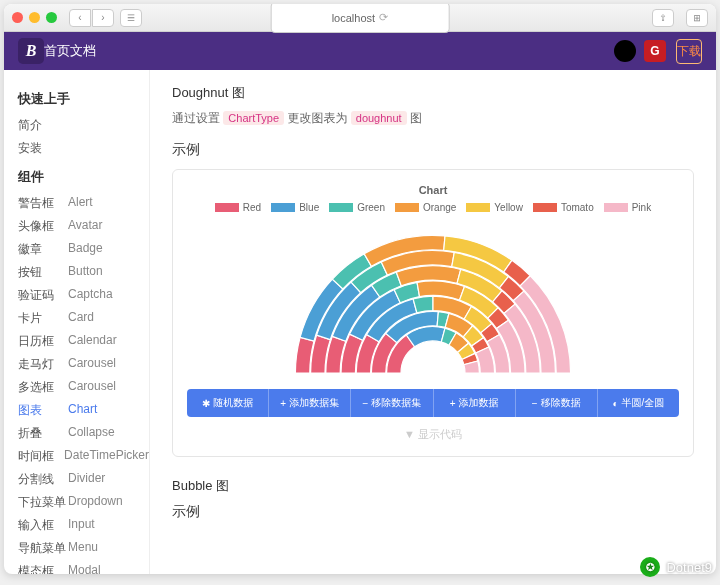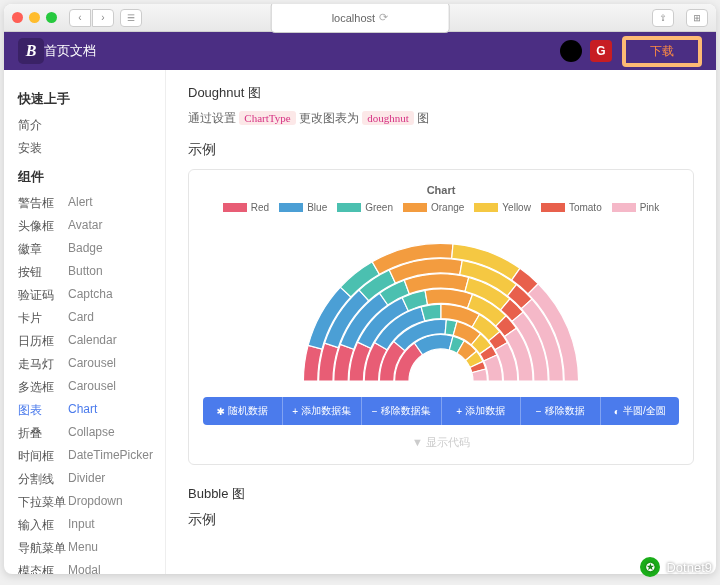--- a/index.html
+++ b/index.html
@@ -13,37 +13,37 @@
 .navbtn{width:22px;height:18px;background:#fff;border:1px solid #ccc;display:flex;align-items:center;justify-content:center;font-size:10px;color:#888}
 .navbtn:first-child{border-radius:4px 0 0 4px}.navbtn:last-child{border-radius:0 4px 4px 0}
 .tbicon{width:22px;height:18px;background:#fff;border:1px solid #ccc;border-radius:4px;margin-left:6px;display:flex;align-items:center;justify-content:center;font-size:9px;color:#888}
 .url{position:absolute;left:50%;transform:translateX(-50%);background:#fff;border:1px solid #ccc;border-radius:4px;padding:8px 60px;font-size:11px;color:#666;display:flex;align-items:center;gap:4px}
 .tbright{margin-left:auto;display:flex;gap:6px}
 .appbar{height:38px;background:#4b2e83;display:flex;align-items:center;padding:0 14px;color:#fff}
 .logo{width:26px;height:26px;background:#3a2266;border-radius:5px;display:flex;align-items:center;justify-content:center;font-family:serif;font-style:italic;font-weight:bold;font-size:16px}
 .navlink{font-size:13px;cursor:pointer}
 .ghicon{margin-left:auto;width:22px;height:22px;background:#000;border-radius:50%}
 .gicon{margin-left:8px;width:22px;height:22px;background:#c71d23;border-radius:4px;display:flex;align-items:center;justify-content:center;font-size:12px;font-weight:bold}
-.dlbtn{margin-left:10px;border:4px solid #fdba74;color:#ff8c42;padding:3px 24px;border-radius:4px;font-size:12px;cursor:pointer}
+.dlbtn{margin-left:10px;border:1px solid #fdba74;color:#ff8c42;padding:3px 0;border-radius:4px;font-size:12px;cursor:pointer}
 .body{display:flex;height:504px}
-.sidebar{width:162px;border-right:1px solid #eee;padding:12px 0 12px 14px;overflow-y:auto;font-size:12px}
+.sidebar{width:146px;border-right:1px solid #eee;padding:12px 0 12px 14px;overflow-y:auto;font-size:12px}
 .sidehead{font-weight:600;color:#333;margin:8px 0 6px;font-size:13px}
 .sideitem{display:flex;padding:3px 0;cursor:pointer;color:#555}
 .sideitem.active{color:#4b7bec}
 .sideitem .cn{width:50px}
 .sideitem .en{color:#888}
 .sideitem.active .en{color:#4b7bec}
 .main{flex:1;padding:14px 22px;overflow-y:auto}
 .h1{font-size:13px;font-weight:400;color:#333;margin-bottom:8px}
 .desc{font-size:12px;color:#666;margin-bottom:14px}
-.code{background:#fce8e8;color:#d63384;padding:1px 5px;border-radius:3px;font-family:Liberation Serif, serif;font-size:11px}
+.code{background:#fce8e8;color:#d63384;padding:1px 5px;border-radius:3px;font-family:Liberation Sans, sans-serif;font-size:11px}
 .h2{font-size:14px;font-weight:400;color:#333;margin-bottom:10px}
 .card{border:1px solid #e5e5e5;border-radius:6px;padding:14px;margin-bottom:20px}
 .ctitle{text-align:center;font-size:11px;font-weight:600;color:#666;margin-bottom:6px}
-.legend{display:flex;justify-content:center;flex-wrap:wrap;gap:10px;font-size:10px;color:#666;margin-bottom:12px}
+.legend{display:flex;justify-content:center;flex-wrap:wrap;gap:10px;font-size:10px;color:#666;margin-bottom:4px}
 .lgitem{display:flex;align-items:center;gap:4px}
 .lgbox{width:24px;height:9px}
 .chartwrap{display:flex;justify-content:center;margin-bottom:12px}
 .btnrow{display:flex;background:#4b7bec;border-radius:4px;overflow:hidden}
 .btnrow button{flex:1;background:transparent;border:none;border-right:1px solid rgba(255,255,255,.3);color:#fff;font-size:10px;padding:7px 2px;cursor:pointer;display:flex;align-items:center;justify-content:center;gap:3px}
 .btnrow button:last-child{border-right:none}
 .showcode{text-align:center;color:#ccc;font-size:11px;margin-top:10px}
 .watermark{position:fixed;bottom:8px;right:8px;display:flex;align-items:center;gap:6px;color:#fff;font-size:13px;text-shadow:0 0 3px rgba(0,0,0,.6)}
 .wmicon{width:20px;height:20px;background:#1aad19;border-radius:50%;display:flex;align-items:center;justify-content:center;font-size:11px}
 </style>

